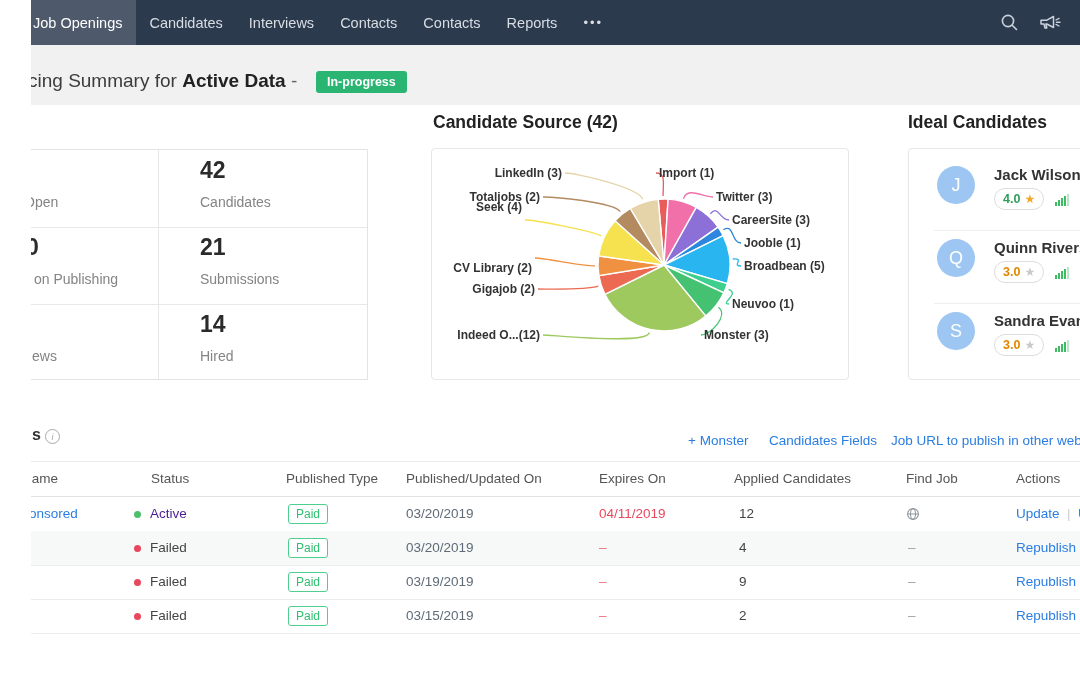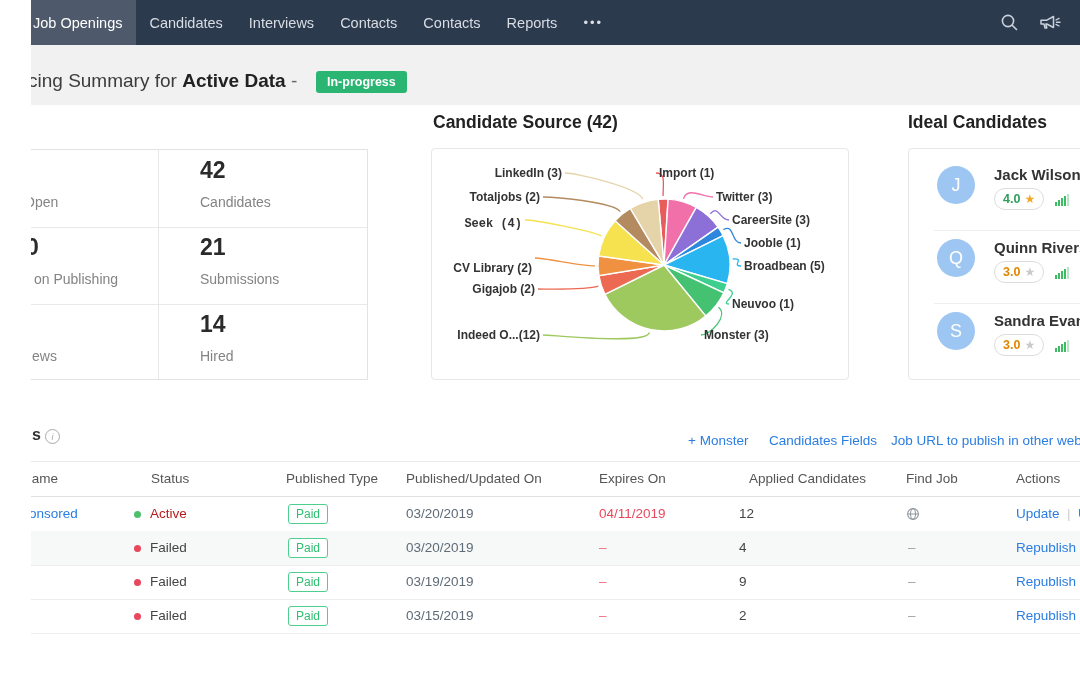--- a/index.html
+++ b/index.html
@@ -182,21 +182,21 @@
   <div class="pie-label" style="top: 17px; left: 227px;">Import (1)</div>
       <div class="pie-label" style="top: 41px; left: 284px;">Twitter (3)</div>
       <div class="pie-label" style="top: 64px; left: 300px;">CareerSite (3)</div>
       <div class="pie-label" style="top: 87px; left: 312px;">Jooble (1)</div>
       <div class="pie-label" style="top: 110px; left: 312px;">Broadbean (5)</div>
       <div class="pie-label" style="top: 148px; left: 300px;">Neuvoo (1)</div>
       <div class="pie-label" style="top: 179px; left: 272px;">Monster (3)</div>
       <div class="pie-label" style="top: 179px; right: 308px;">Indeed O...(12)</div>
       <div class="pie-label" style="top: 133px; right: 313px;">Gigajob (2)</div>
       <div class="pie-label" style="top: 112px; right: 316px;">CV Library (2)</div>
-      <div class="pie-label" style="top: 68px; right: 326px; font-family: Liberation Mono, monospace;">Seek (4)</div>
+      <div class="pie-label" style="top: 51px; right: 326px;">Seek (4)</div>
       <div class="pie-label" style="top: 41px; right: 308px;">Totaljobs (2)</div>
       <div class="pie-label" style="top: 17px; right: 286px;">LinkedIn (3)</div>
     </div>
 
   <div class="chart-title" style="left:877px;top:112px">Ideal Candidates</div>
   <div class="ideal-card">
     <div class="cand-item" style="top:17px">
       <div class="cand-avatar">J</div>
       <div class="cand-name">Jack Wilson</div>
       <div class="cand-pill">
@@ -258,29 +258,29 @@
   <div class="pub-link" style="left:860px">Job URL to publish in other websites</div>
   <div class="corner-button"></div>
 
   <div class="table-topline"></div>
   <div class="thead">
     <div class="th" style="left:-9px">Name</div>
     <div class="th" style="left:120px">Status</div>
     <div class="th" style="left:255px">Published Type</div>
     <div class="th" style="left:375px">Published/Updated On</div>
     <div class="th" style="left:568px">Expires On</div>
-    <div class="th" style="left:718px">Applied Candidates</div>
+    <div class="th" style="left:703px">Applied Candidates</div>
     <div class="th" style="left:875px">Find Job</div>
     <div class="th" style="left:985px">Actions</div>
   </div>
 
   <div class="trow" style="top:497px">
     <div class="td td-link" style="left:-2px">onsored</div>
     <span class="status-dot dot-green" style="left:103px"></span>
-    <div class="td" style="left:119px;color:#b91c1c">Active</div>
+    <div class="td" style="left:119px;color:#4c1d95">Active</div>
     <div class="paid-badge" style="left:257px">Paid</div>
     <div class="td" style="left:375px">03/20/2019</div>
     <div class="td date-red" style="left:568px">04/11/2019</div>
     <div class="td" style="left:708px;color:#444">12</div>
     <span class="globe-wrap" style="left:875px">
       <svg width="14" height="14" viewBox="0 0 14 14">
           <circle cx="7" cy="7" r="5.4" fill="none" stroke="#8d959c" stroke-width="1.1"></circle>
           <ellipse cx="7" cy="7" rx="2.5" ry="5.4" fill="none" stroke="#8d959c" stroke-width="1"></ellipse>
           <line x1="1.6" y1="7" x2="12.4" y2="7" stroke="#8d959c" stroke-width="1"></line>
         </svg>

